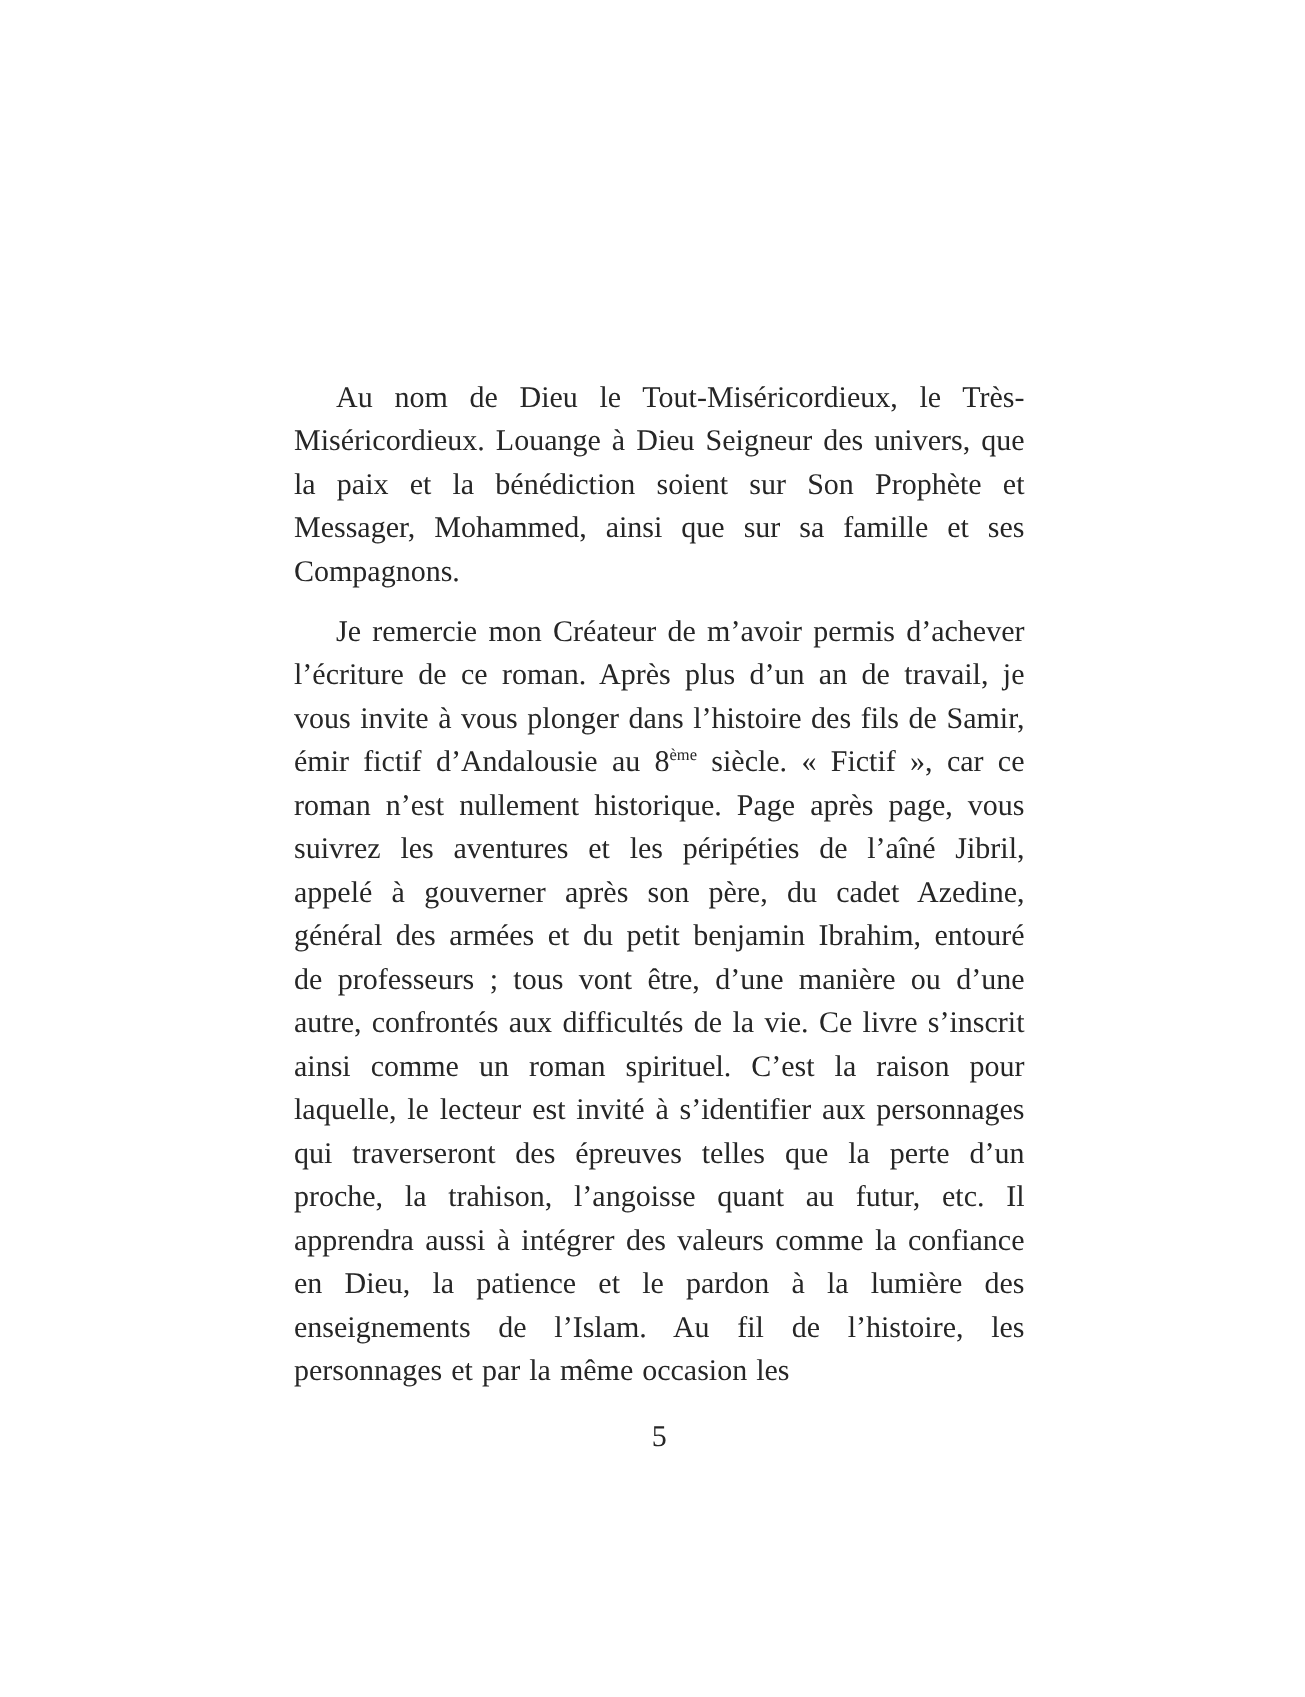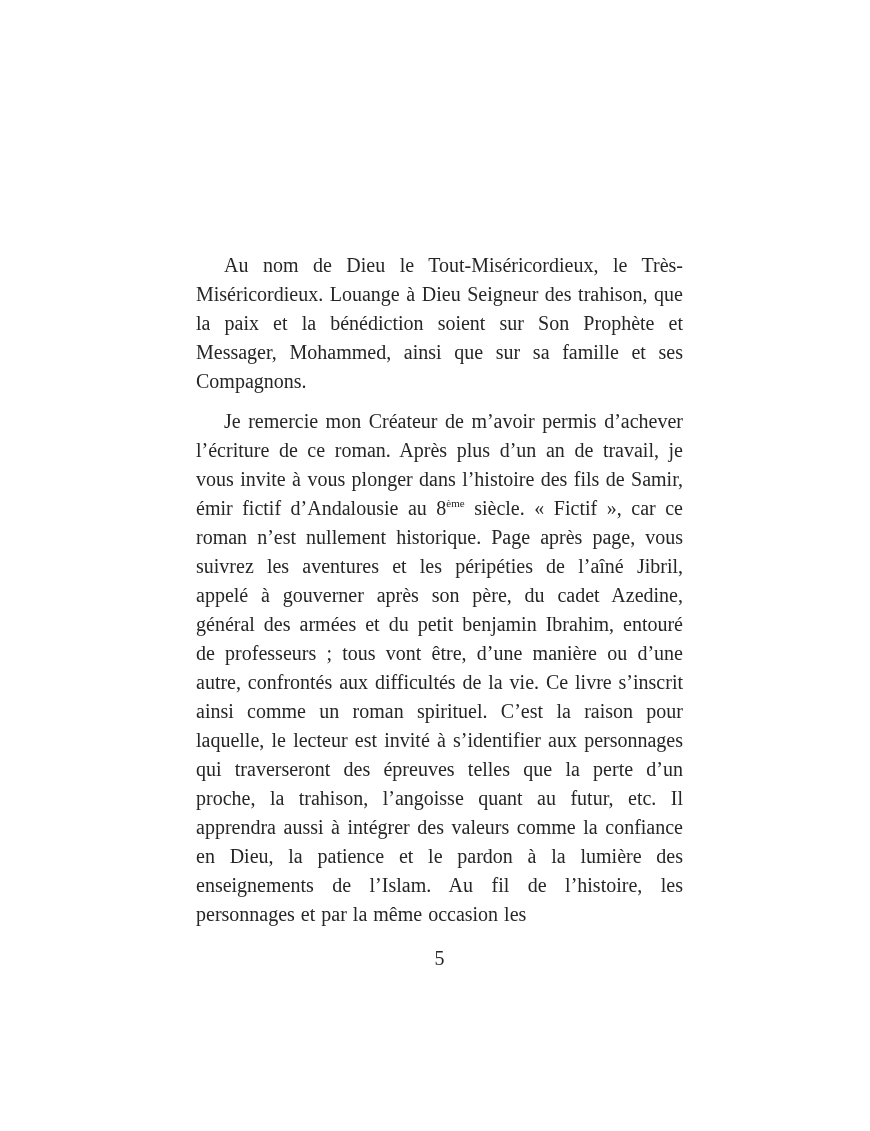--- a/index.html
+++ b/index.html
@@ -53,19 +53,19 @@
     font-size: 20px;
     color: #262626;
   }
 </style>
 </head>
 <body>
 
 <div class="page">
   <div class="content">
 
-    <p class="para">Au nom de Dieu le Tout-Miséricordieux, le Très-Miséricordieux. Louange à Dieu Seigneur des trahison, que la paix et la bénédiction soient sur Son Prophète et Messager, Mohammed, ainsi que sur sa famille et ses Compagnons.</p>
+    <p class="para">Au nom de Dieu le Tout-Miséricordieux, le Très-Miséricordieux. Louange à Dieu Seigneur des univers, que la paix et la bénédiction soient sur Son Prophète et Messager, Mohammed, ainsi que sur sa famille et ses Compagnons.</p>
 
     <p class="para"><span>Je remercie mon Créateur de m’avoir permis d’achever l’écriture de ce roman. Après plus d’un an de travail, je vous invite à vous plonger dans l’histoire des fils de Samir, émir fictif d’Andalousie au 8</span><sup>ème</sup><span> siècle. « Fictif », car ce roman n’est nullement historique. Page après page, vous suivrez les aventures et les péripéties de l’aîné Jibril, appelé à gouverner après son père, du cadet Azedine, général des armées et du petit benjamin Ibrahim, entouré de professeurs ; tous vont être, d’une manière ou d’une autre, confrontés aux difficultés de la vie. Ce livre s’inscrit ainsi comme un roman spirituel. C’est la raison pour laquelle, le lecteur est invité à s’identifier aux personnages qui traverseront des épreuves telles que la perte d’un proche, la trahison, l’angoisse quant au futur, etc. Il apprendra aussi à intégrer des valeurs comme la confiance en Dieu, la patience et le pardon à la lumière des enseignements de l’Islam. Au fil de l’histoire, les personnages et par la même occasion les</span></p>
   </div>
 
   <div class="page-number">5</div>
 </div>
 
 </body></html>

